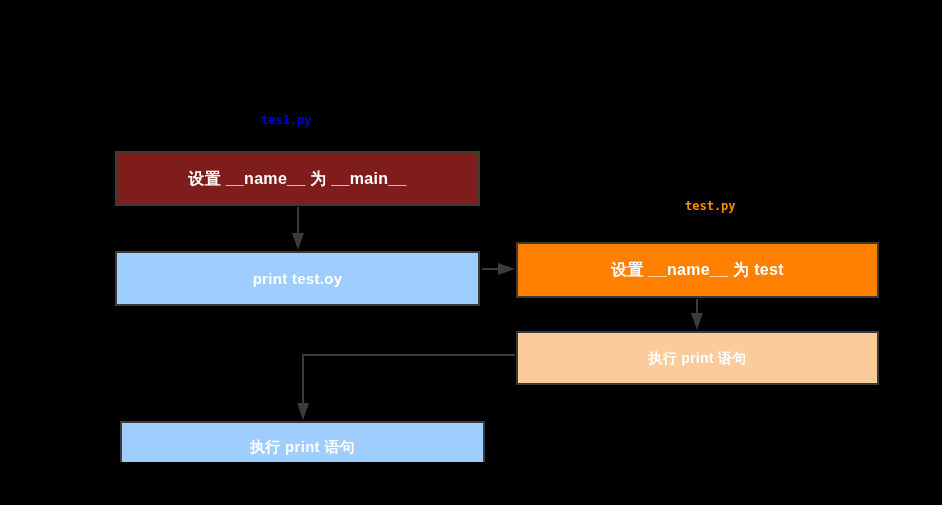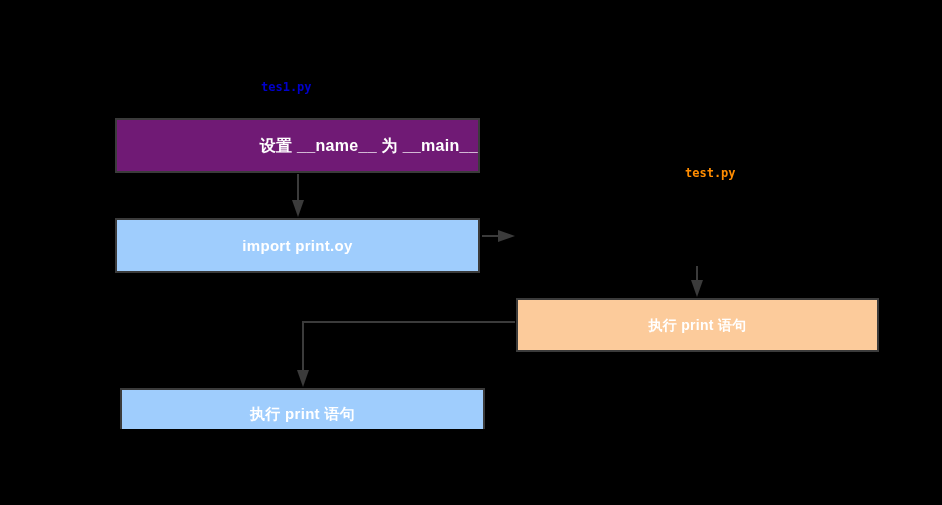--- a/index.html
+++ b/index.html
@@ -9,20 +9,21 @@
   }
   body {
     font-family: "Liberation Sans", sans-serif;
   }
   #canvas {
     position: relative;
     width: 942px;
     height: 429px;
     background: #000000;
     overflow: hidden;
+    margin-top: 33px;
   }
   .node {
     position: absolute;
     box-sizing: border-box;
     border: 2px solid #3b3b3b;
     display: flex;
     align-items: center;
     justify-content: center;
     color: #ffffff;
     font-weight: bold;
@@ -32,23 +33,22 @@
   }
   .node-label {
     display: block;
     white-space: nowrap;
   }
   #node-set-main {
     left: 115px;
     top: 118px;
     width: 365px;
     height: 55px;
-    background: #701a75;
+    background: #7f1d1d;
     font-size: 16px;
-    justify-content: flex-end;
   }
   #node-import {
     left: 115px;
     top: 218px;
     width: 365px;
     height: 55px;
     background: #9fcdfd;
     font-size: 15px;
   }
   #node-set-test {
@@ -141,23 +141,26 @@
       <polygon class="arrowhead" points="303,387 297,370 309,370"></polygon>
     </g>
 
   </svg>
 
   <div class="node" id="node-set-main">
     <span class="node-label">设置 __name__ 为 __main__</span>
   </div>
 
   <div class="node" id="node-import">
-    <span class="node-label">import print.oy</span>
+    <span class="node-label">print test.oy</span>
   </div>
 
+  <div class="node" id="node-set-test">
+    <span class="node-label">设置 __name__ 为 test</span>
+  </div>
 
   <div class="node" id="node-print-test">
     <span class="node-label">执行 print 语句</span>
   </div>
 
   <div class="node" id="node-print-main">
     <span class="node-label">执行 print 语句</span>
   </div>
 
 </div>

